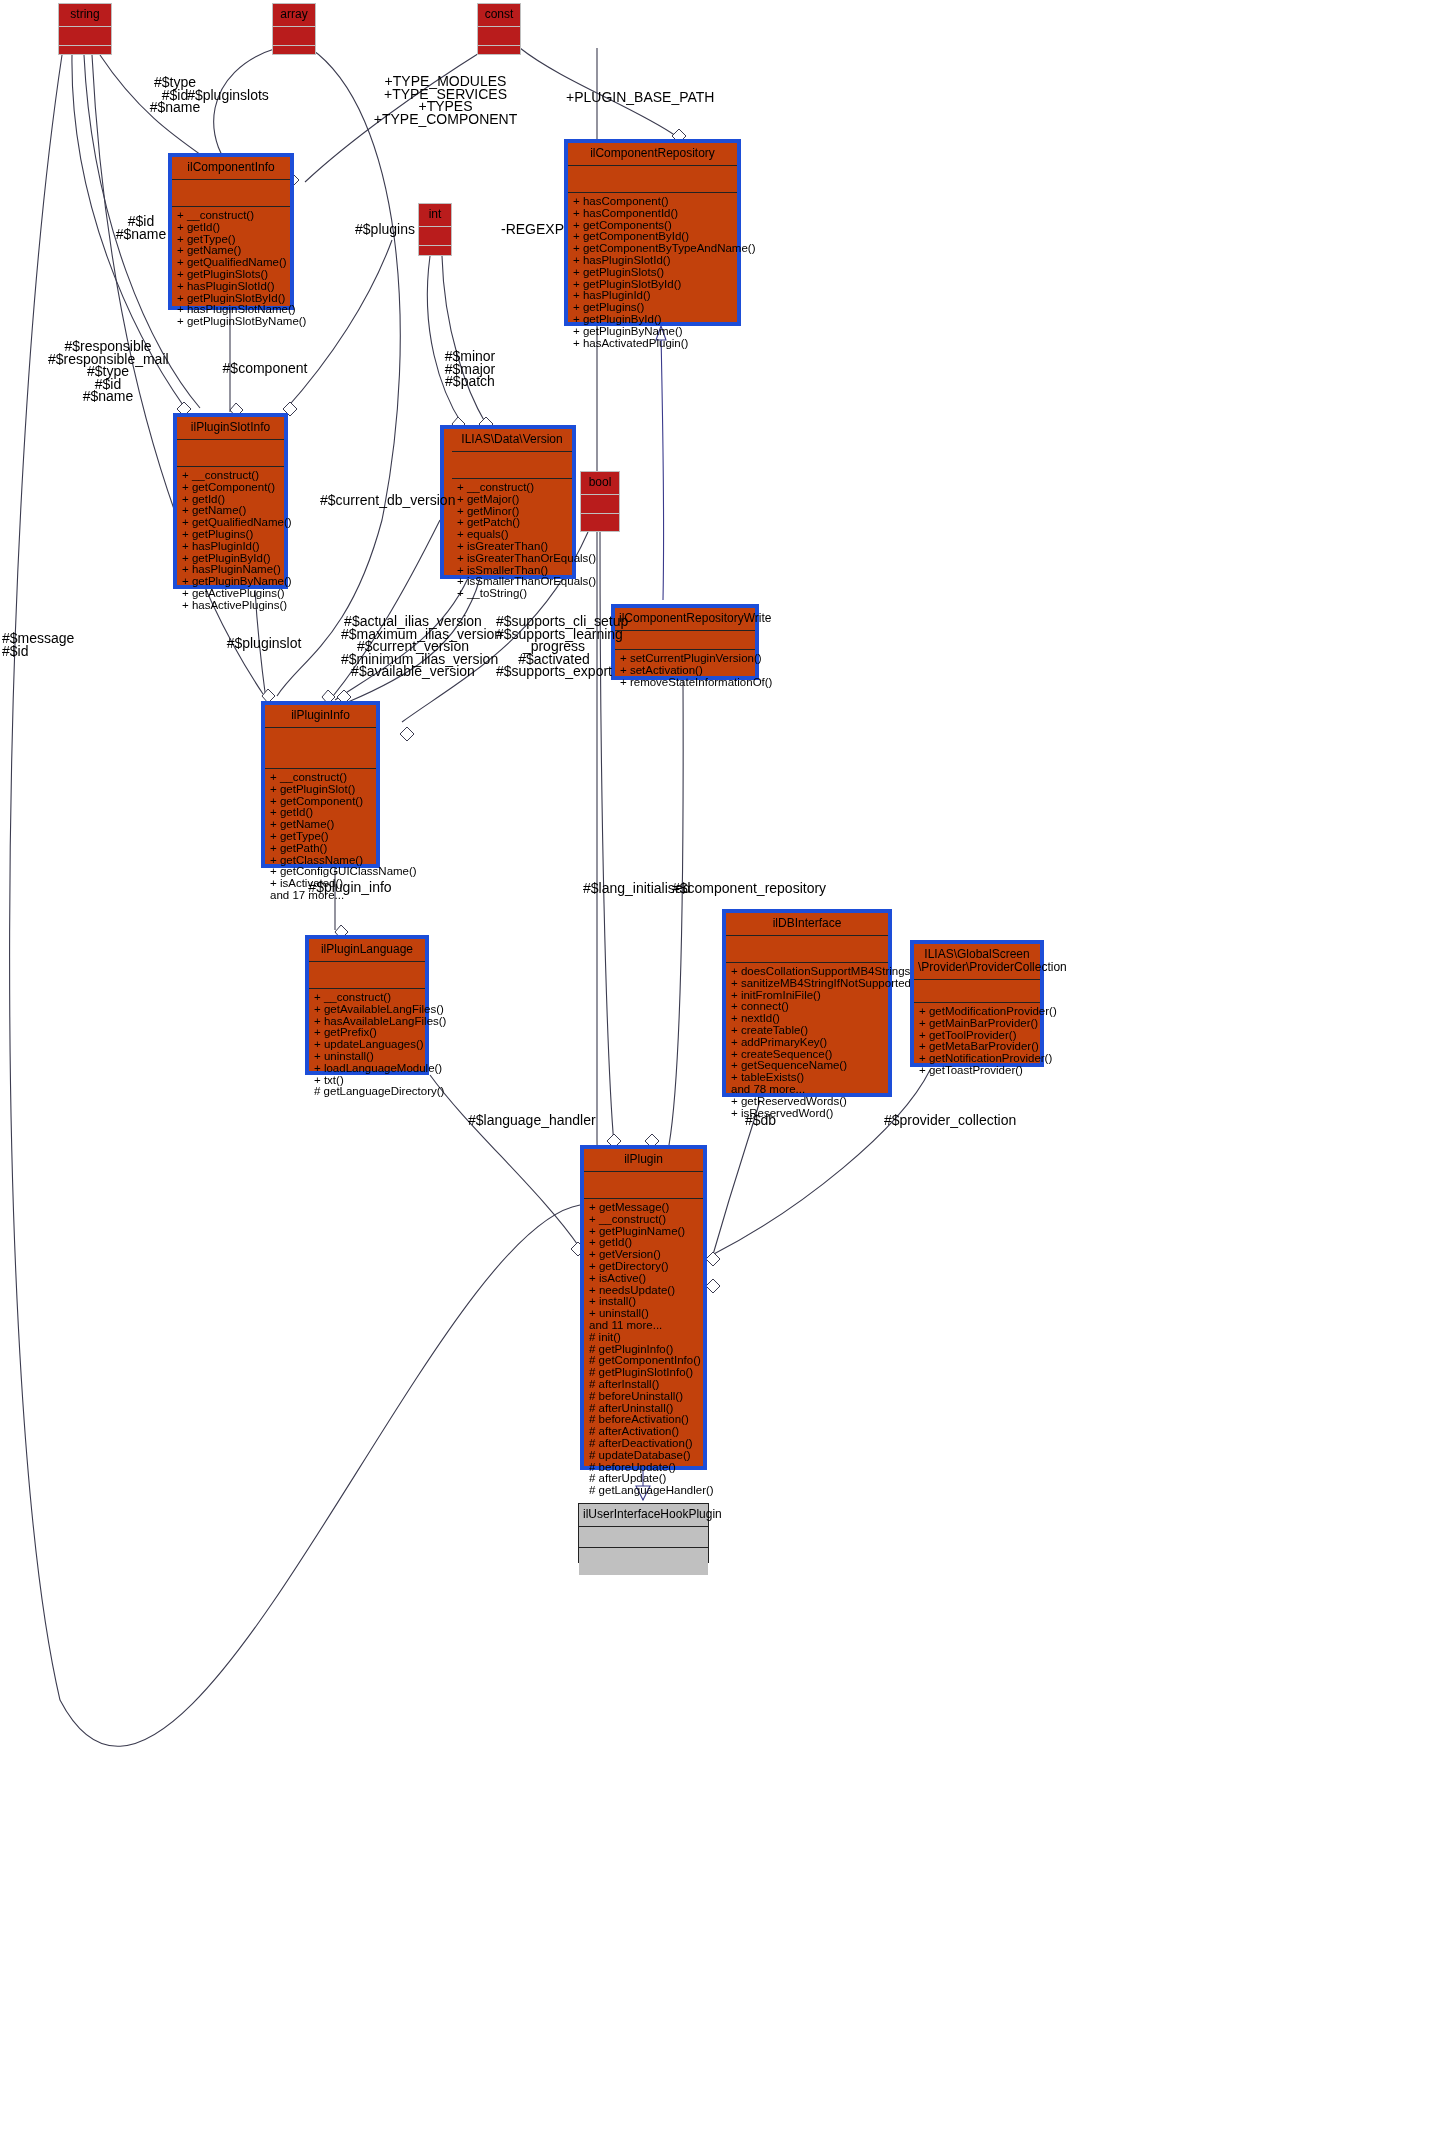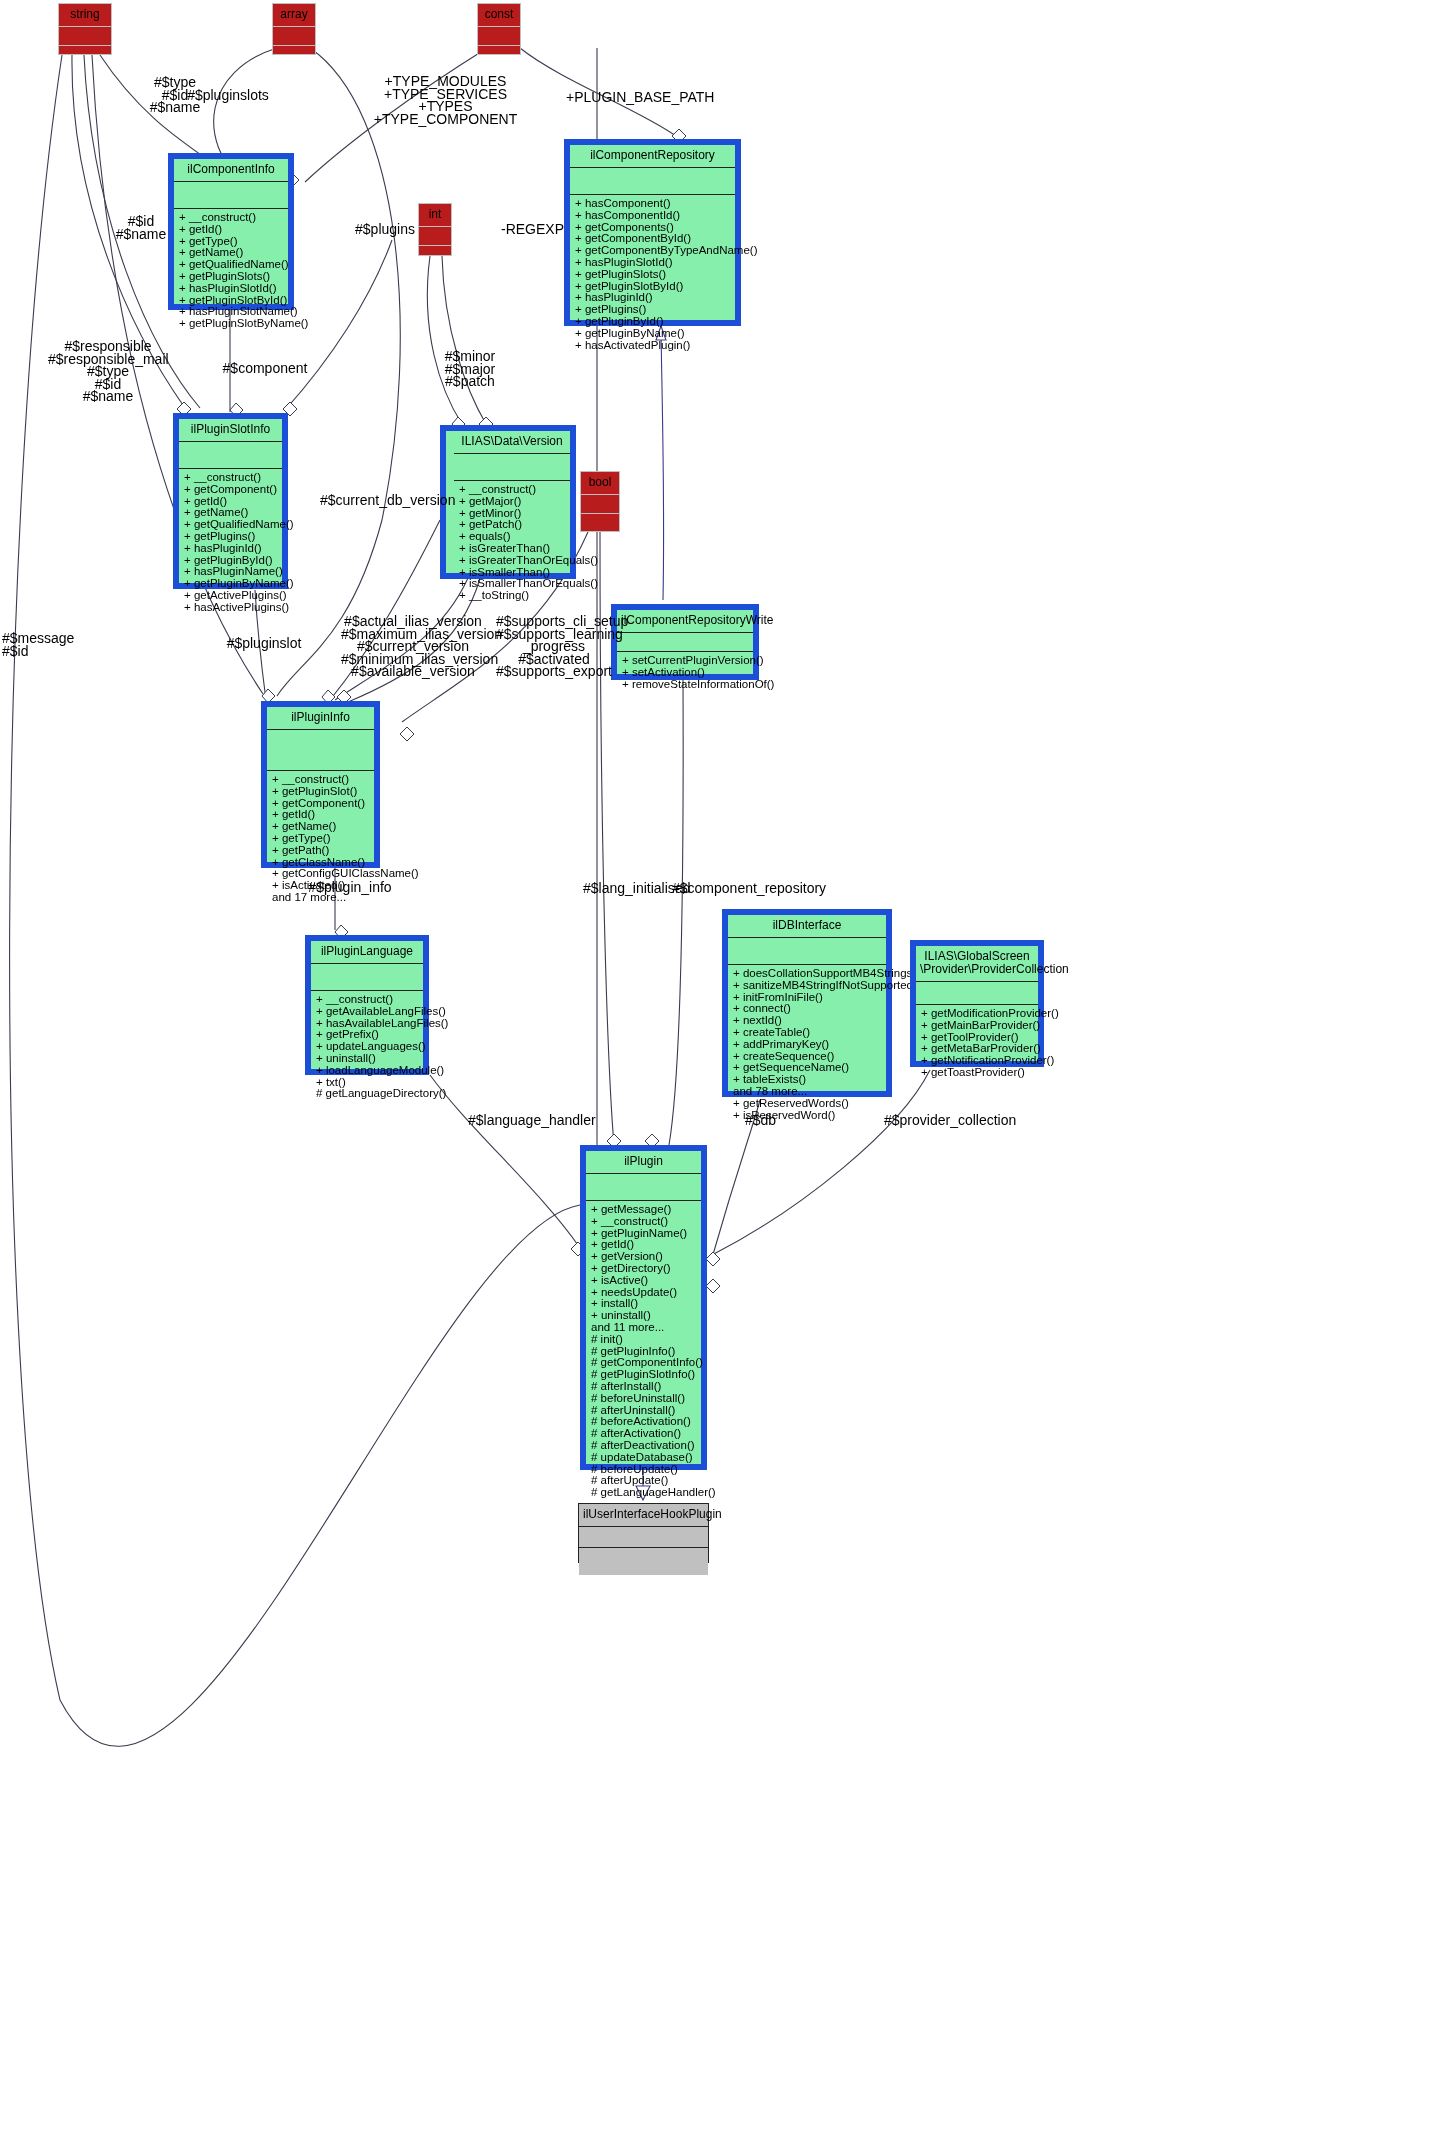--- a/index.html
+++ b/index.html
@@ -7,22 +7,22 @@
     width:1431px;height:2136px;position:relative;overflow:hidden;
     font-family:"Liberation Sans","DejaVu Sans",sans-serif;
     color:#000000;
   }
   #canvas{position:absolute;left:0;top:0;width:1431px;height:2136px;}
   svg.edges{position:absolute;left:0;top:0;width:1431px;height:2136px;pointer-events:none;}
 
   
   .cls{
     position:absolute;
-    background:#86efac;
-    border:6px solid #1d4ed8;
+    background:#c2410c;
+    border:4px solid #1d4ed8;
     box-sizing:border-box;
     font-size:11.5px;
     line-height:11.8px;
   }
   .cls .title{
     text-align:center;
     padding:4px 4px 5px 4px;
     border-bottom:1px solid #222222;
     font-size:12px;
     line-height:13px;

